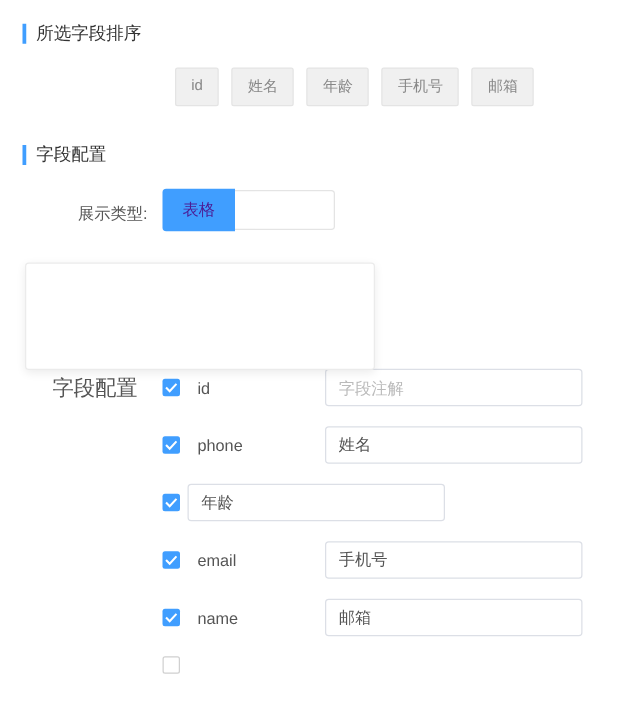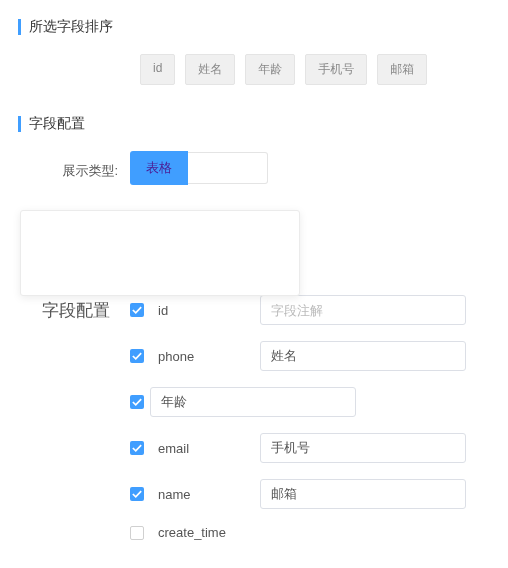--- a/index.html
+++ b/index.html
@@ -117,17 +117,16 @@
           </span>
         </div>
         <div class="field-name">name</div>
         <div class="field-input"><input type="text" value="邮箱" style=""></div>
       </div>
       <div class="field-row">
         <div class="field-label-col"></div>
         <div class="checkbox-col">
           <span class="checkbox unchecked"></span>
         </div>
-        <div class="field-name">create_time</div>
       </div>
     </div>
 
 </div>
 
 </body></html>

